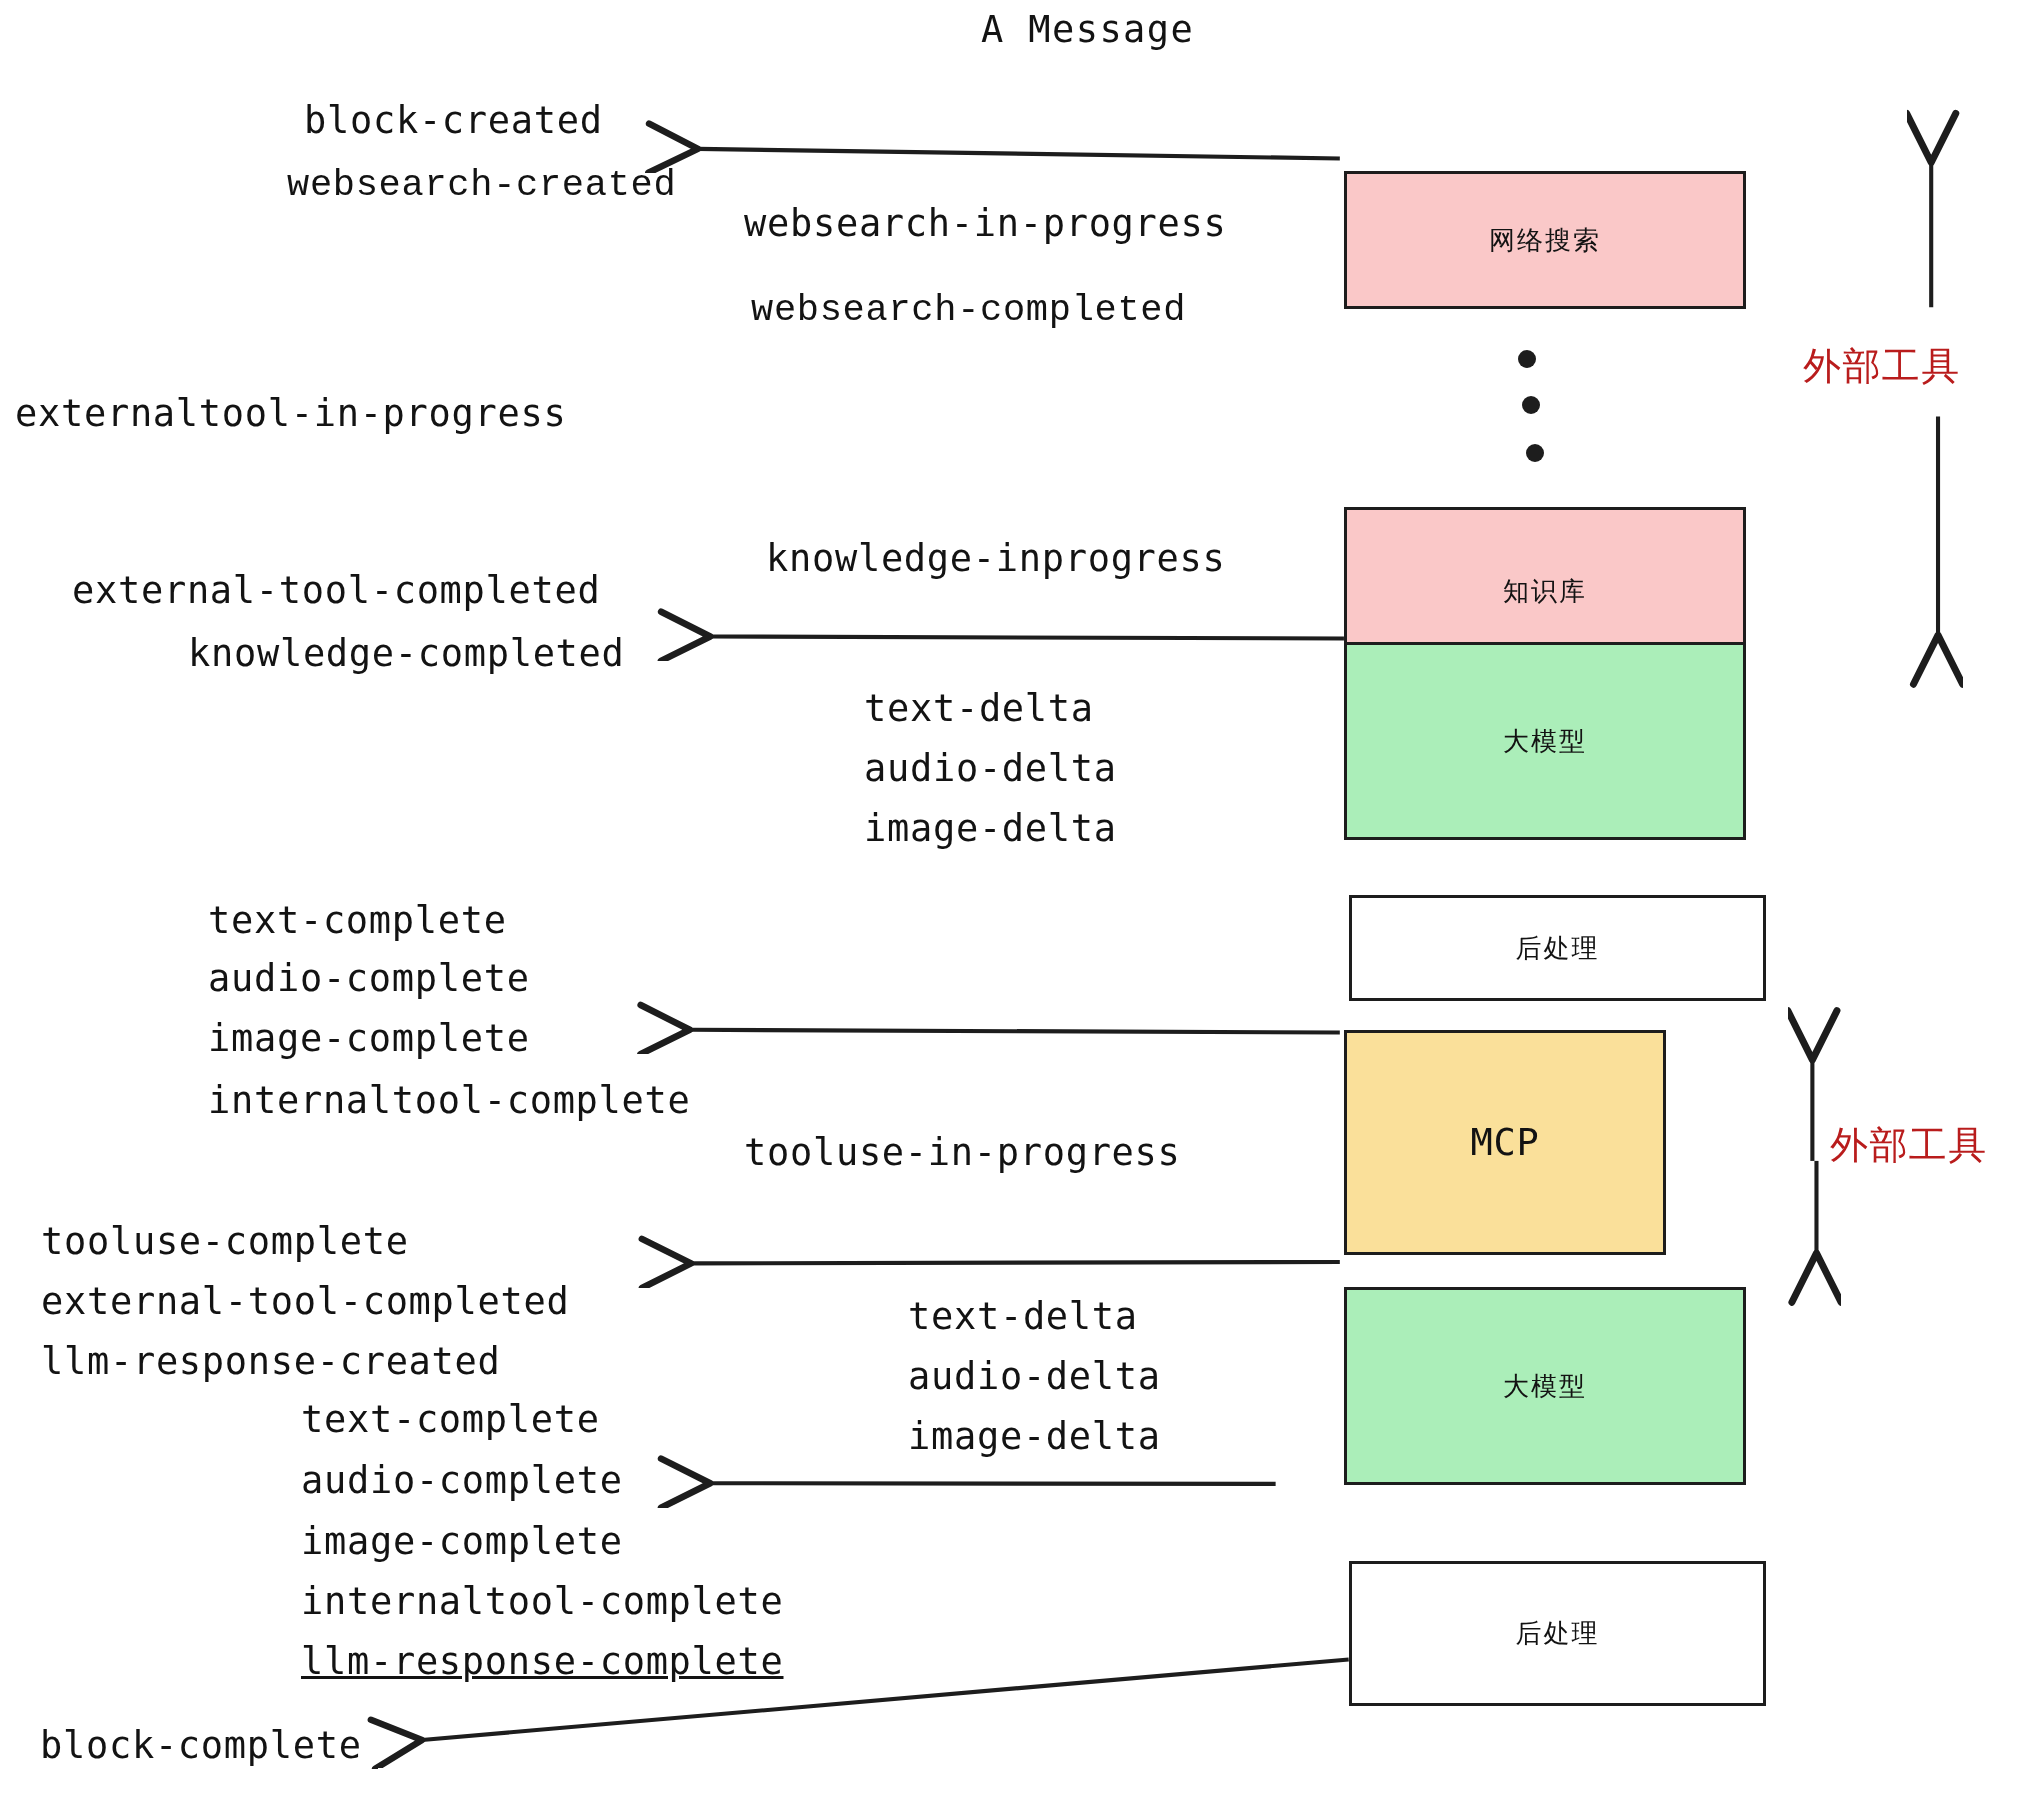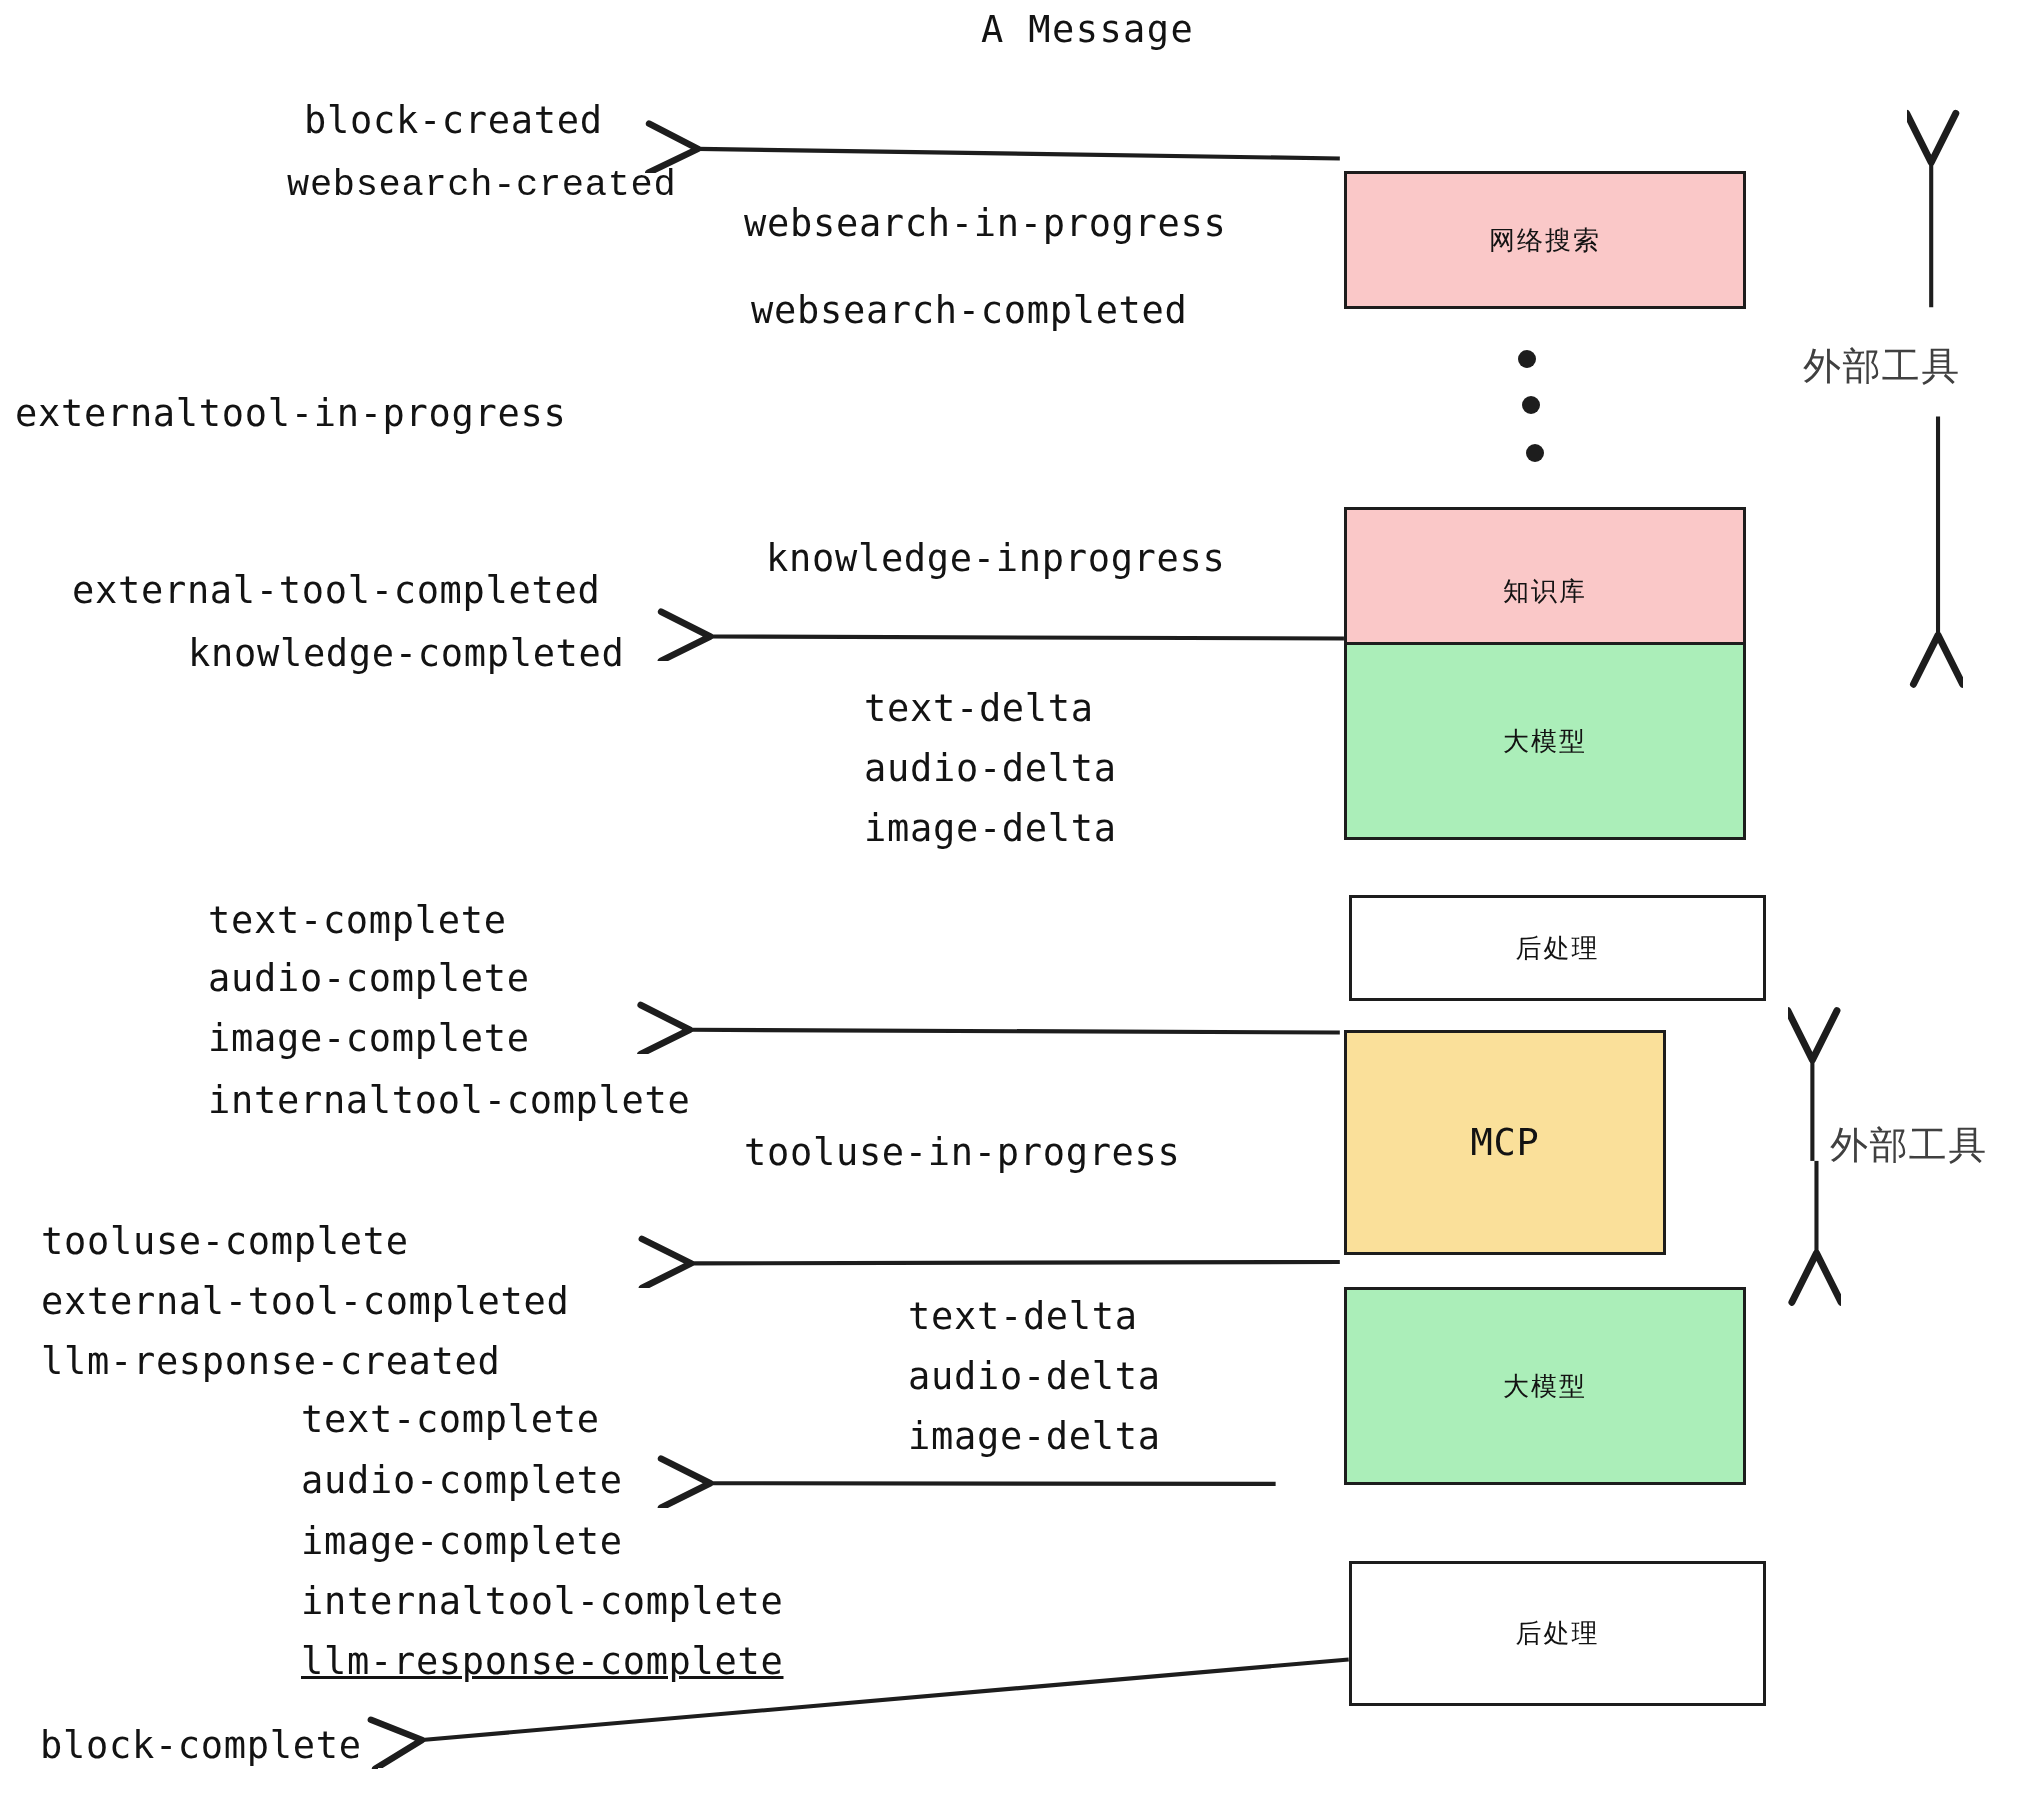--- a/index.html
+++ b/index.html
@@ -1,20 +1,20 @@
 <!DOCTYPE html>
 <html style="font-size:11px"><head>
 <meta charset="utf-8">
 <style>
   html,body{margin:0;padding:0;background:#fff;}
   body{font-family:"DejaVu Sans Mono",monospace;}
   #stage{position:relative;width:2035px;height:1796px;background:#ffffff;overflow:hidden;padding-left:44px;}
   .lbl{position:absolute;white-space:pre;color:#131313;font-family:"DejaVu Sans Mono","Liberation Mono",monospace;font-size:37px;letter-spacing:0.7px;line-height:1.0;}
   .title{position:absolute;white-space:pre;color:#131313;font-family:"DejaVu Sans Mono","Liberation Mono",monospace;font-size:37px;letter-spacing:1.4px;}
-  .cjk{position:absolute;white-space:pre;color:#404040;font-family:"DejaVu Sans","Liberation Sans",sans-serif;font-size:38px;letter-spacing:1.4px;}
+  .cjk{position:absolute;white-space:pre;color:#b91c1c;font-family:"DejaVu Sans","Liberation Sans",sans-serif;font-size:38px;letter-spacing:1.4px;}
   .box{position:absolute;border:3.4px solid #1d1d1d;box-sizing:border-box;display:flex;align-items:center;justify-content:center;}
   .box span{font-family:"DejaVu Sans","Liberation Sans",sans-serif;font-size:26px;color:#131313;letter-spacing:2px;}
   .box.mcp span{font-family:"DejaVu Sans Mono","Liberation Mono",monospace;font-size:37px;letter-spacing:0.7px;}
   .dot{position:absolute;width:18px;height:18px;border-radius:50%;background:#1d1d1d;}
   svg.overlay{position:absolute;left:0;top:0;width:2035px;height:1796px;pointer-events:none;}
 </style>
 </head>
 <body>
 
 <div id="stage">
@@ -50,21 +50,21 @@
     </div>
   <div id="dots-layer">
       <div class="dot" style="left: 1518px; top: 350px;"></div>
       <div class="dot" style="left: 1522px; top: 396px;"></div>
       <div class="dot" style="left: 1526px; top: 444px;"></div>
     </div>
   <div id="labels-layer">
       <div class="lbl" style="left: 304px; top: 102px;">block-created</div>
       <div class="lbl" style="left: 287px; top: 167px; font-family: Liberation Mono, monospace;">websearch-created</div>
       <div class="lbl" style="left: 744px; top: 205px;">websearch-in-progress</div>
-      <div class="lbl" style="left: 751px; top: 292px;">websearch-completed</div>
+      <div class="lbl" style="left: 751px; top: 292px; font-family: Liberation Mono, monospace;">websearch-completed</div>
       <div class="lbl" style="left: 15px; top: 395px;">externaltool-in-progress</div>
       <div class="lbl" style="left: 766px; top: 540px;">knowledge-inprogress</div>
       <div class="lbl" style="left: 72px; top: 572px;">external-tool-completed</div>
       <div class="lbl" style="left: 188px; top: 635px;">knowledge-completed</div>
       <div class="lbl" style="left: 864px; top: 690px;">text-delta</div>
       <div class="lbl" style="left: 864px; top: 750px;">audio-delta</div>
       <div class="lbl" style="left: 864px; top: 810px;">image-delta</div>
       <div class="lbl" style="left: 208px; top: 902px;">text-complete</div>
       <div class="lbl" style="left: 208px; top: 960px;">audio-complete</div>
       <div class="lbl" style="left: 208px; top: 1020px;">image-complete</div>

